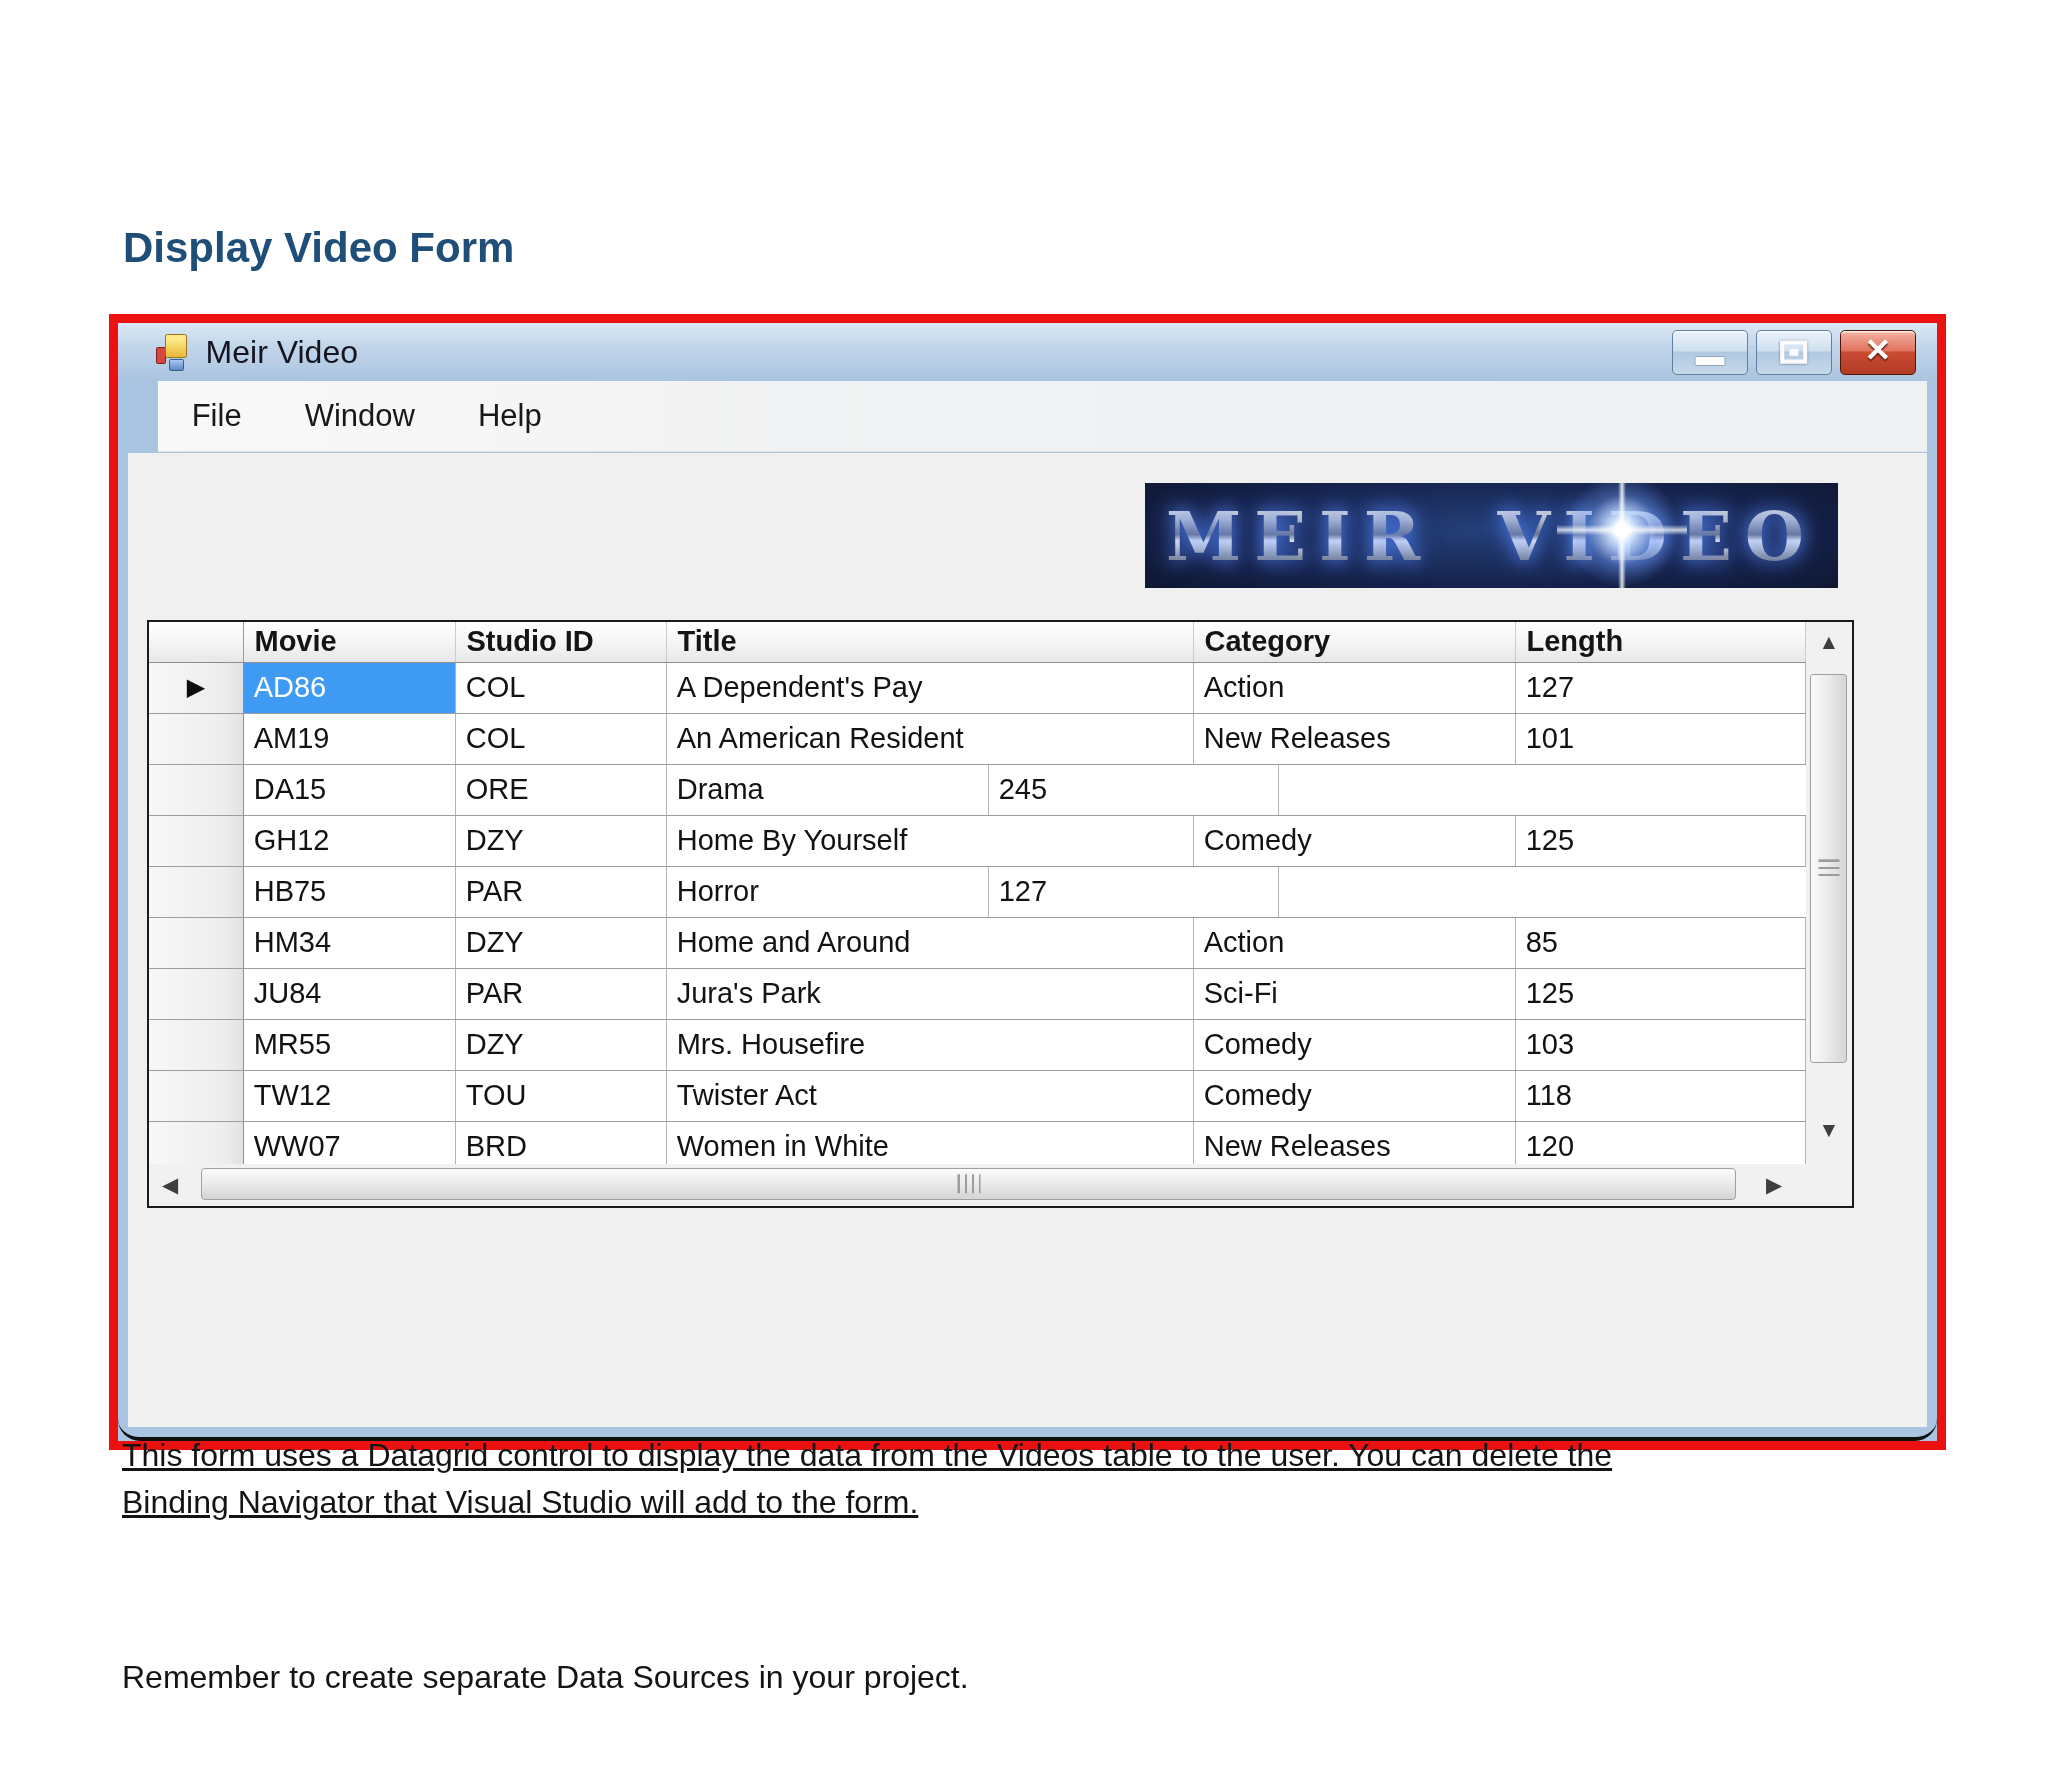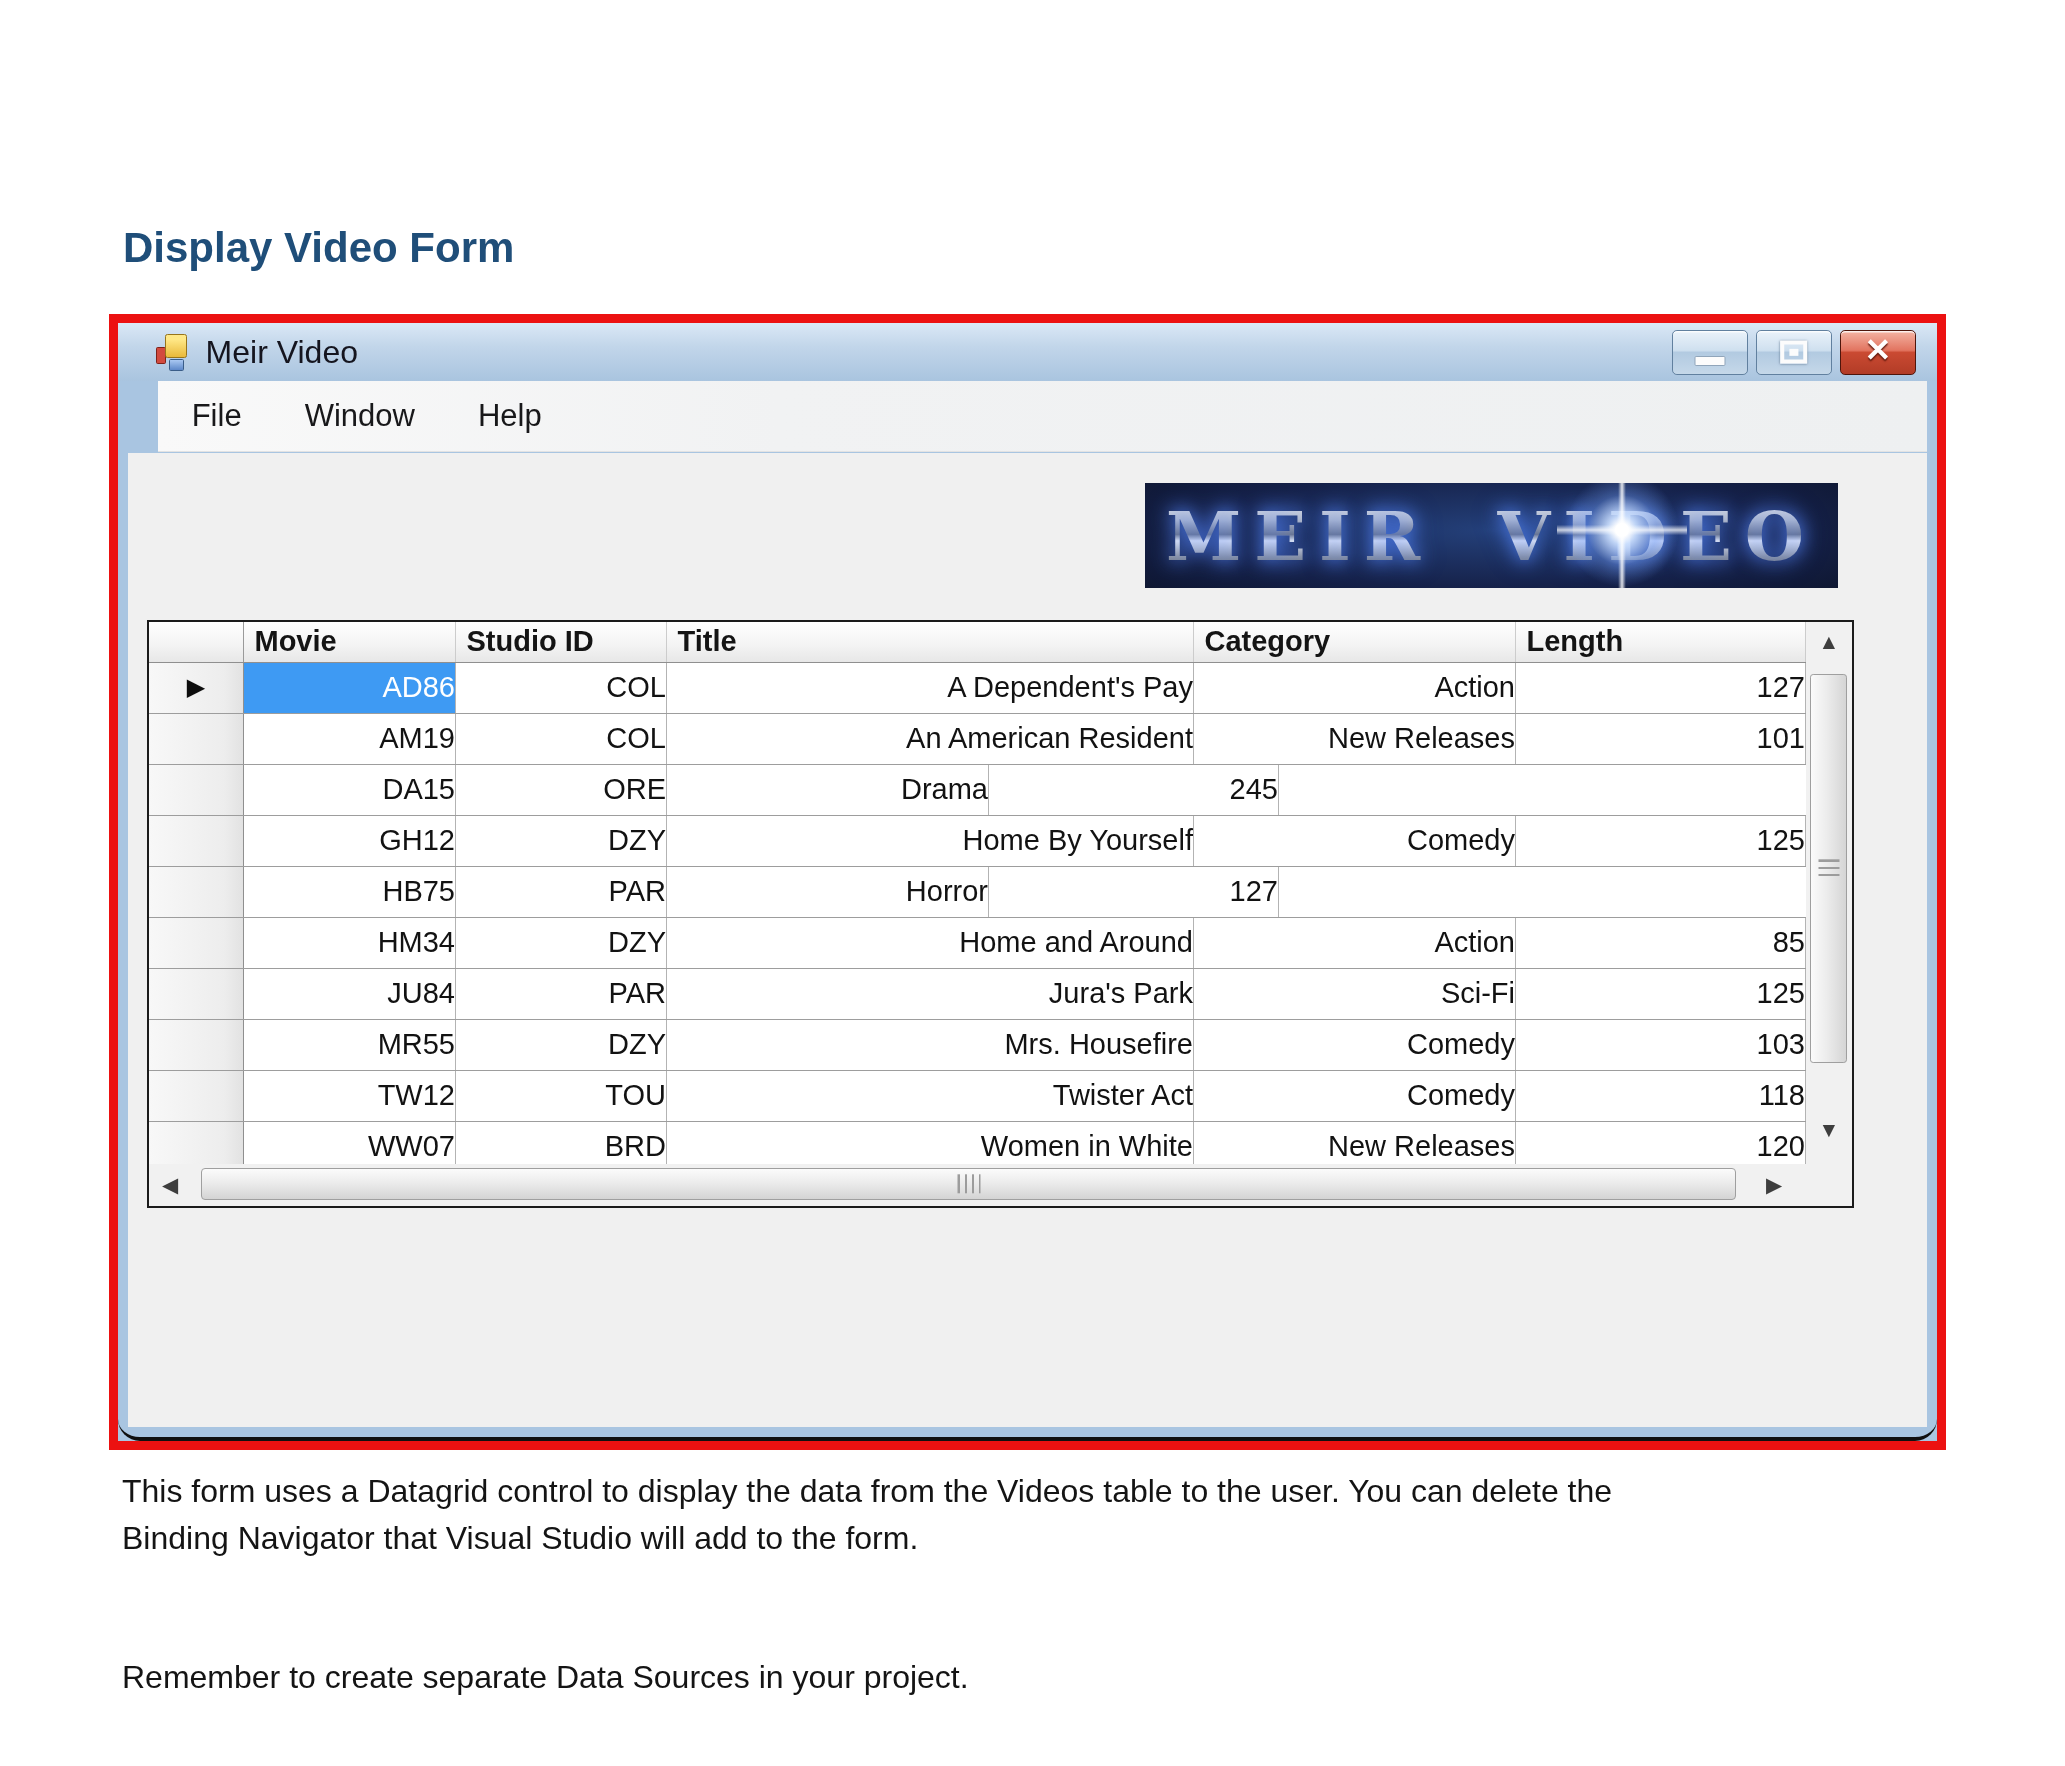--- a/index.html
+++ b/index.html
@@ -9,21 +9,21 @@
     font-family:"Liberation Sans", sans-serif; color:#1a1a1a;
   }
 
   
   .doc-heading {
     position:absolute; left:123px; top:224px;
     font-size:42px; font-weight:bold; color:#1f4e79; letter-spacing:0px;
   }
   .body-text { position:absolute; left:122px; font-size:32px; color:#141414; }
   .body-text .line { display:block; line-height:47px; }
-  .p1 { top:1468px; width:1831px; }
+  .p1 { top:1432px; width:1831px;text-decoration:underline; }
   .p2 { top:1654px; width:1831px; line-height:47px; }
 
   
   .form-box {
     position:absolute; left:109px; top:314px; width:1837px; height:1136px;
     border:9.7px solid #ec1111; background:#a9c5e1;
   }
 
   
   .window { position:absolute; inset:0; background:#a9c5e1; border-bottom:4px solid #101010;border-radius:22px; }
@@ -132,21 +132,21 @@
     width:95px; flex:0 0 95px;
     background:linear-gradient(90deg,#f8f8f8,#ededed 80%,#e2e2e2 100%);
     border-right:1.6px solid #8f8f8f; position:relative;
   }
   .row-arrow {
     position:absolute; left:50%; top:50%; transform:translate(-50%,-52%);
     font-size:24px; color:#0d0d0d;
   }
   .cell {
     font-size:29px; color:#121212; line-height:49px; padding-left:9.7px;
-    border-right:1.6px solid #b3b3b3; overflow:hidden; white-space:nowrap; background:#ffffff;text-align:right;
+    border-right:1.6px solid #b3b3b3; overflow:hidden; white-space:nowrap; background:#ffffff;
   }
   .cell.selected { background:#3e9af3; color:#ffffff; }
   .c-rowhdr   { width:95px; flex:0 0 95px; }
   .c-movie    { width:212px; flex:0 0 212px; }
   .c-studio_id{ width:211px; flex:0 0 211px; }
   .c-title    { width:527px; flex:0 0 527px; }
   .c-category { width:322px; flex:0 0 322px; }
   .c-length   { width:290px; flex:0 0 290px; }
 
   .vscroll { position:absolute; top:0; bottom:42px; right:0; width:46px; background:#f1f1f1; }

